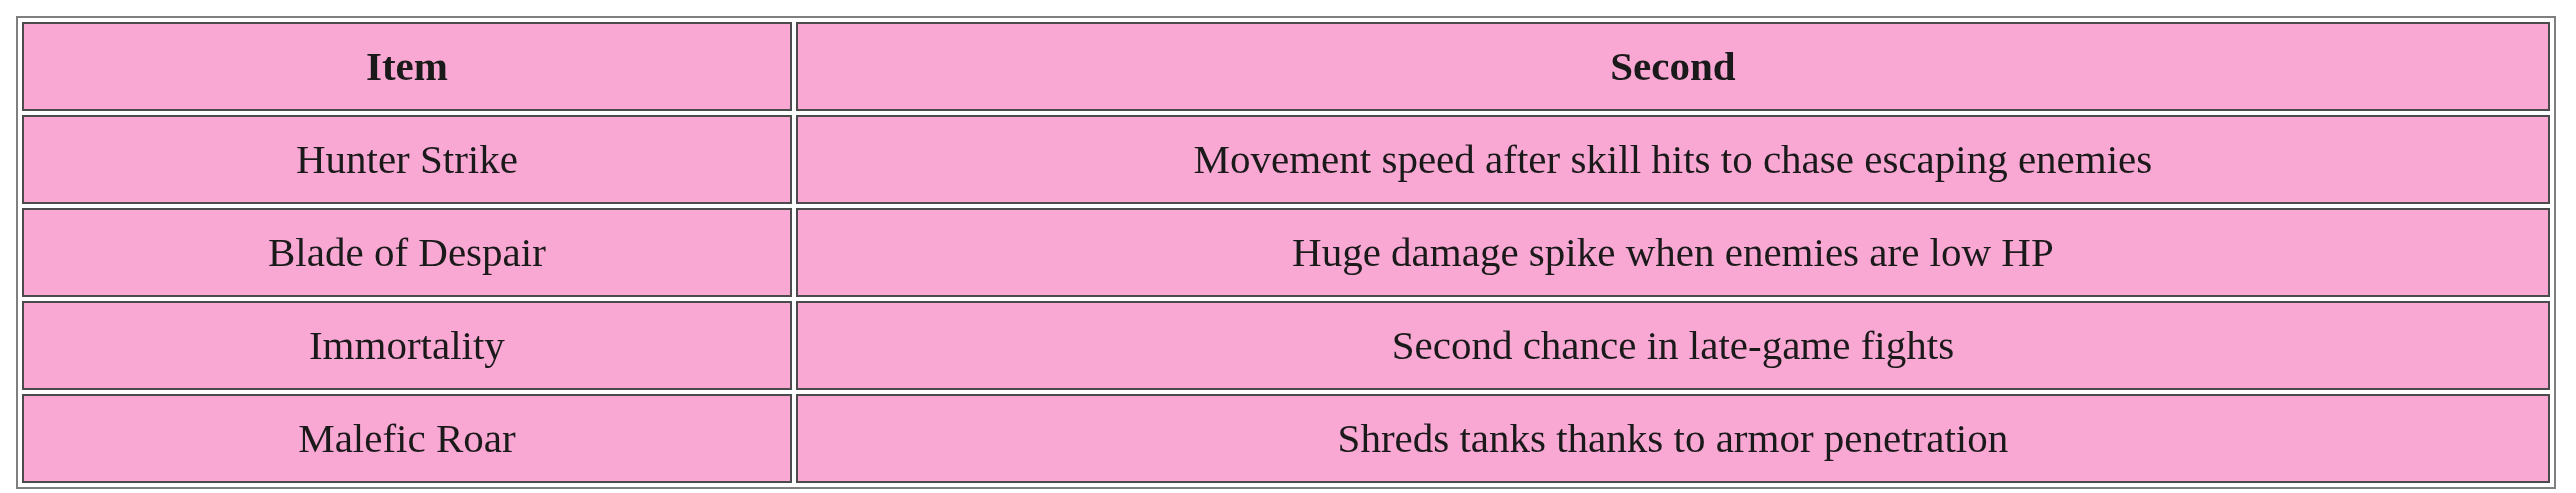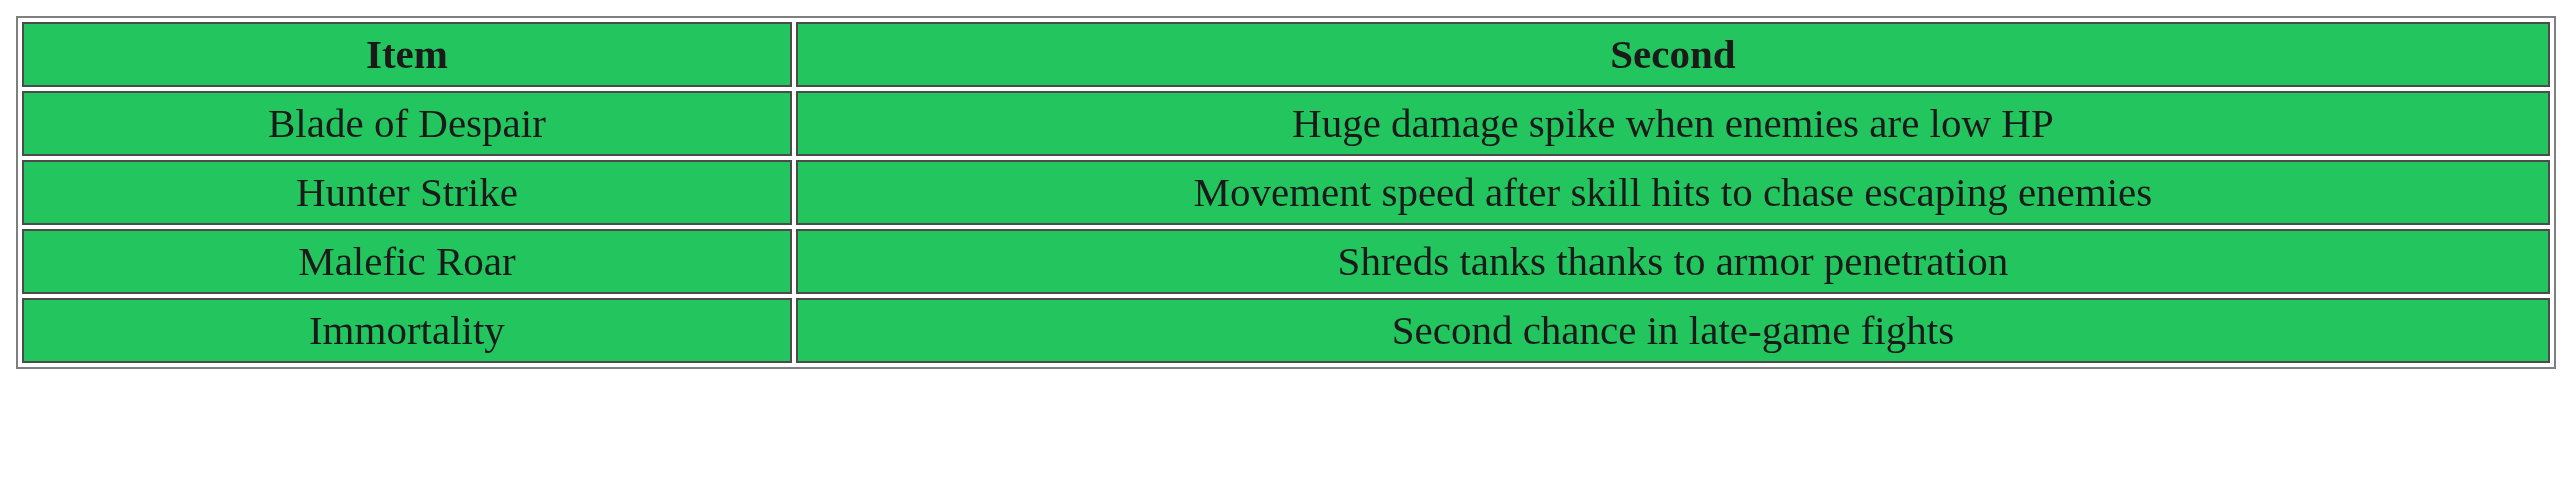--- a/index.html
+++ b/index.html
@@ -27,25 +27,25 @@
     border-collapse: separate;
     border-spacing: 4px;
     border: 2px solid #7f7f7f;
     background: #ffffff;
     table-layout: fixed;
   }
   col.col-item   { width: 30.5%; }
   col.col-reason { width: 69.5%; }
   th, td {
     border: 2px solid #4b4b4b;
-    background: #22c55e;
+    background: #f9a8d4;
     text-align: center;
     vertical-align: middle;
     height: 53px;
-    padding: 4px 10px;
+    padding: 16px 10px;
     font-size: 41px;
     line-height: 1.1;
     white-space: nowrap;
     overflow: hidden;
   }
   th {
     font-weight: bold;
   }
 </style>
 </head>
@@ -58,31 +58,31 @@
       <col class="col-reason">
     </colgroup>
     <thead>
       <tr>
         <th>Item</th>
         <th>Second</th>
       </tr>
     </thead>
     <tbody>
       <tr>
+        <td>Hunter Strike</td>
+        <td>Movement speed after skill hits to chase escaping enemies</td>
+      </tr>
+      <tr>
         <td>Blade of Despair</td>
         <td>Huge damage spike when enemies are low HP</td>
       </tr>
       <tr>
-        <td>Hunter Strike</td>
-        <td>Movement speed after skill hits to chase escaping enemies</td>
+        <td>Immortality</td>
+        <td>Second chance in late-game fights</td>
       </tr>
       <tr>
         <td>Malefic Roar</td>
         <td>Shreds tanks thanks to armor penetration</td>
-      </tr>
-      <tr>
-        <td>Immortality</td>
-        <td>Second chance in late-game fights</td>
       </tr>
     </tbody>
   </table>
 </div>
 
 
 </body></html>

